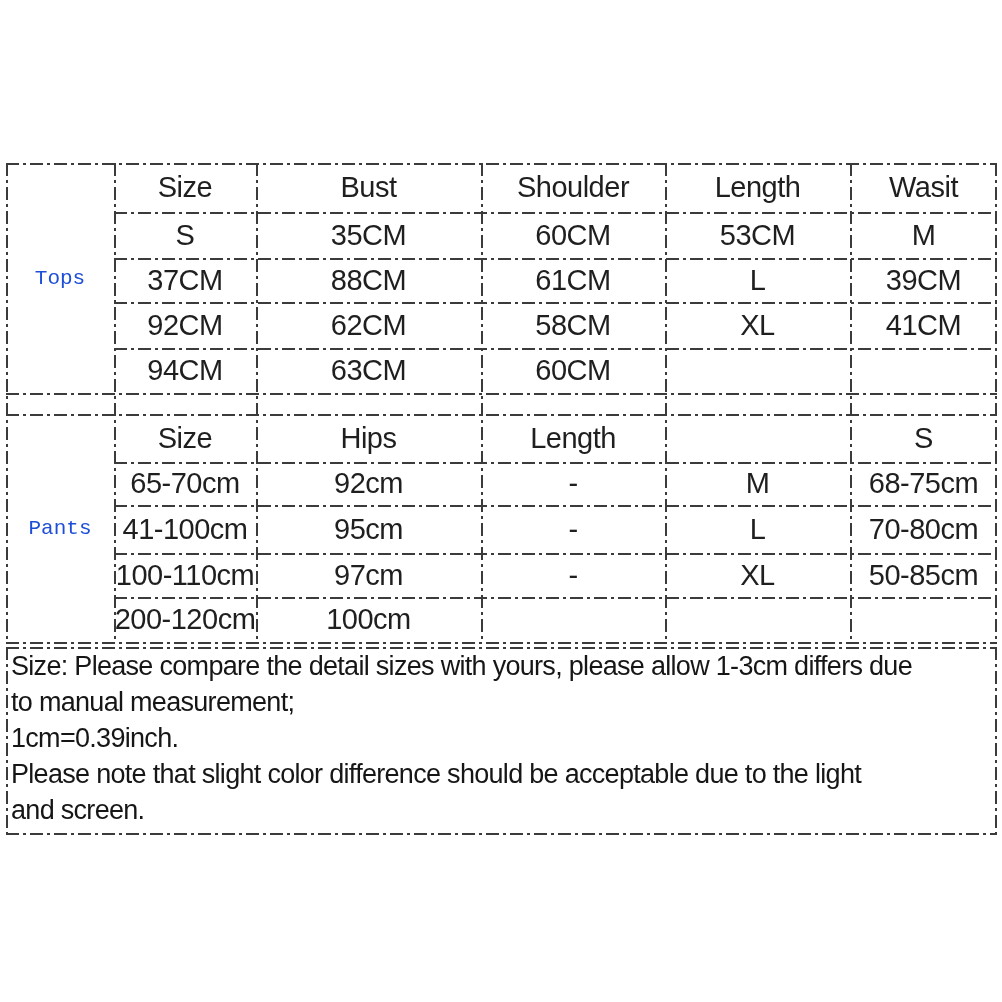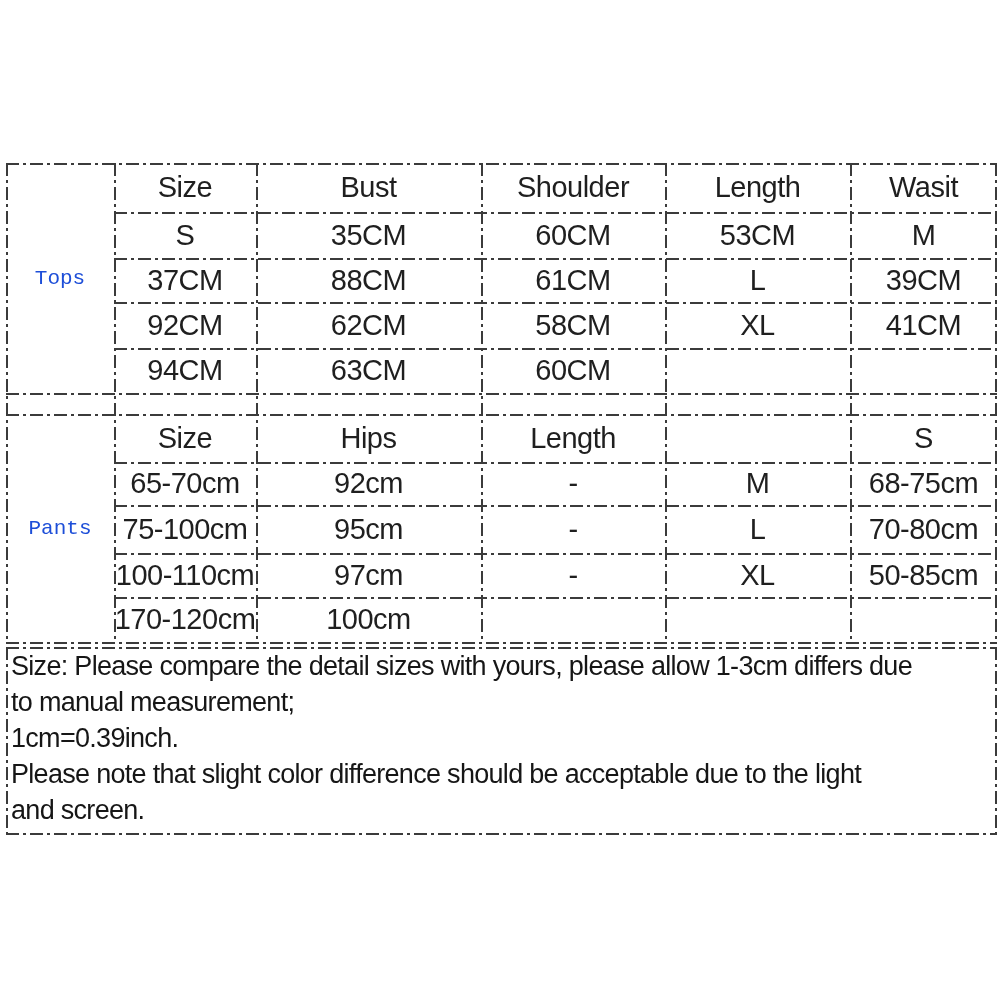--- a/index.html
+++ b/index.html
@@ -123,33 +123,33 @@
     <div class="cell">Length</div>
     <div class="cell"></div>
 
     <div class="cell">S</div>
     <div class="cell">65-70cm</div>
     <div class="cell">92cm</div>
     <div class="cell">-</div>
 
     <div class="cell">M</div>
     <div class="cell">68-75cm</div>
-    <div class="cell">75-100cm</div>
+    <div class="cell">41-100cm</div>
     <div class="cell">95cm</div>
     <div class="cell">-</div>
 
     <div class="cell">L</div>
     <div class="cell">70-80cm</div>
     <div class="cell">100-110cm</div>
     <div class="cell">97cm</div>
     <div class="cell">-</div>
 
     <div class="cell">XL</div>
     <div class="cell">50-85cm</div>
-    <div class="cell">170-120cm</div>
+    <div class="cell">200-120cm</div>
     <div class="cell">100cm</div>
     <div class="cell"></div>
   </div>
 
   <div id="notes-box">
     <div class="notes-line">Size: Please compare the detail sizes with yours, please allow 1-3cm differs due</div>
     <div class="notes-line">to manual measurement;</div>
     <div class="notes-line">1cm=0.39inch.</div>
     <div class="notes-line">Please note that slight color difference should be acceptable due to the light</div>
     <div class="notes-line">and screen.</div>

